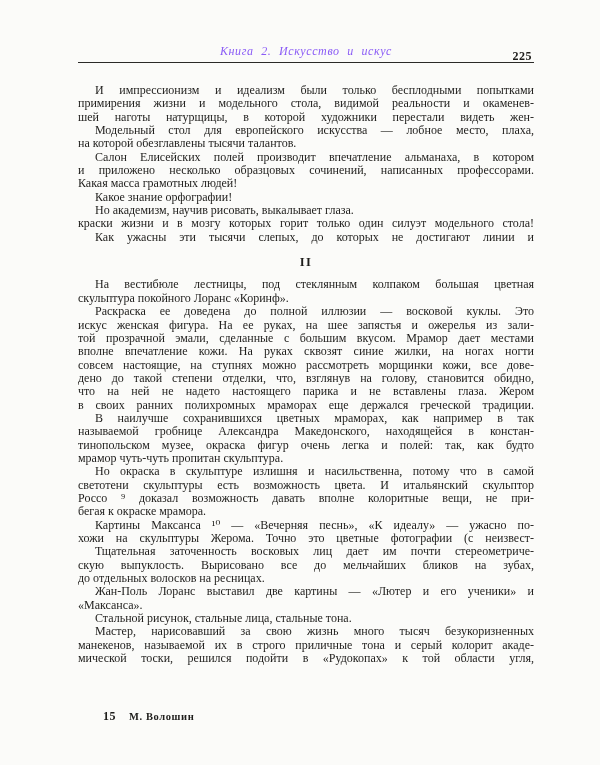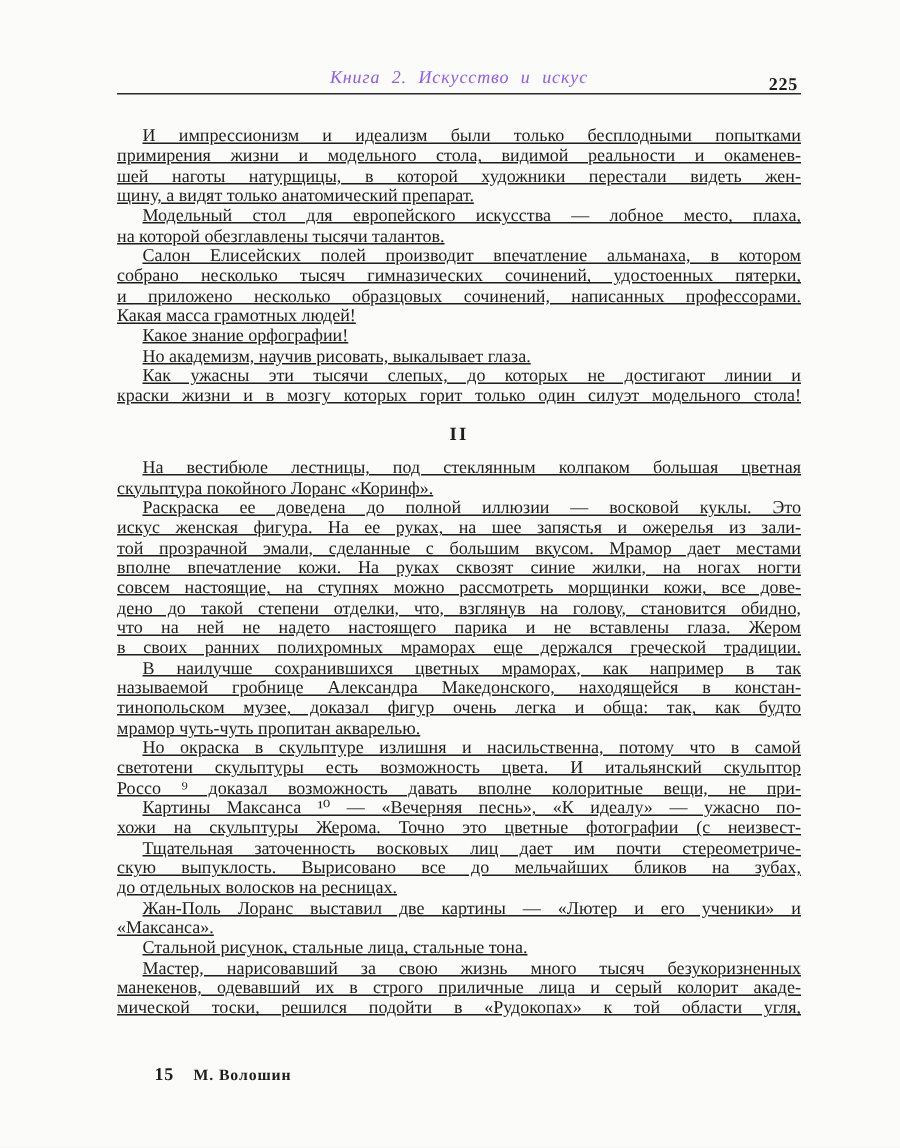--- a/index.html
+++ b/index.html
@@ -47,21 +47,21 @@
   
   .textcol {
     position: absolute;
     top: 84px; left: 78px; width: 456px;
     font-size: 12px;
     line-height: 13.35px;
     font-weight: 500;
     color: #1e1d1b;
   }
   .para { margin: 0; }
-  .line { text-align: left; text-decoration: underline; }
+  .line { text-align: left; }
   .jl { text-align: justify; text-align-last: justify; }
   .ll { text-align: left; text-align-last: left; }
   .fl { text-indent: 17px; }
   .section-heading {
     margin: 12px 0 9px 0;
     text-align: center;
     text-align-last: center;
     font-size: 12.5px;
     font-weight: 600;
     letter-spacing: 1.5px;
@@ -93,46 +93,44 @@
     <span class="page-num">225</span>
   </div>
   <hr class="header-rule">
 
   <div class="textcol">
 
     <div class="para">
       <div class="line fl jl">И импрессионизм и идеализм были только бесплодными попытками</div>
       <div class="line jl">примирения жизни и модельного стола, видимой реальности и окаменев-</div>
       <div class="line jl">шей наготы натурщицы, в которой художники перестали видеть жен-</div>
-      <div class="line ll">щину, а видят только анатомический препарат.</div>
     </div>
 
     <div class="para">
       <div class="line fl jl">Модельный стол для европейского искусства — лобное место, плаха,</div>
       <div class="line ll">на которой обезглавлены тысячи талантов.</div>
     </div>
 
     <div class="para">
       <div class="line fl jl">Салон Елисейских полей производит впечатление альманаха, в котором</div>
-      <div class="line jl">собрано несколько тысяч гимназических сочинений, удостоенных пятерки,</div>
       <div class="line jl">и приложено несколько образцовых сочинений, написанных профессорами.</div>
       <div class="line ll">Какая масса грамотных людей!</div>
     </div>
 
     <div class="para">
       <div class="line fl ll">Какое знание орфографии!</div>
     </div>
 
     <div class="para">
       <div class="line fl ll">Но академизм, научив рисовать, выкалывает глаза.</div>
     </div>
 
     <div class="para">
+      <div class="line jl">краски жизни и в мозгу которых горит только один силуэт модельного стола!</div>
       <div class="line fl jl">Как ужасны эти тысячи слепых, до которых не достигают линии и</div>
-      <div class="line jl">краски жизни и в мозгу которых горит только один силуэт модельного стола!</div>
     </div>
 
     <div class="section-heading">II</div>
 
     <div class="para">
       <div class="line fl jl">На вестибюле лестницы, под стеклянным колпаком большая цветная</div>
       <div class="line ll">скульптура покойного Лоранс «Коринф».</div>
     </div>
 
     <div class="para">
@@ -142,28 +140,29 @@
       <div class="line jl">вполне впечатление кожи. На руках сквозят синие жилки, на ногах ногти</div>
       <div class="line jl">совсем настоящие, на ступнях можно рассмотреть морщинки кожи, все дове-</div>
       <div class="line jl">дено до такой степени отделки, что, взглянув на голову, становится обидно,</div>
       <div class="line jl">что на ней не надето настоящего парика и не вставлены глаза. Жером</div>
       <div class="line jl">в своих ранних полихромных мраморах еще держался греческой традиции.</div>
     </div>
 
     <div class="para">
       <div class="line fl jl">В наилучше сохранившихся цветных мраморах, как например в так</div>
       <div class="line jl">называемой гробнице Александра Македонского, находящейся в констан-</div>
-      <div class="line jl">тинопольском музее, доказал фигур очень легка и обща: так, как будто</div>
-      <div class="line ll">мрамор чуть-чуть пропитан акварелью.</div>
+      <div class="line jl">тинопольском музее, окраска фигур очень легка и полей: так, как будто</div>
+      <div class="line ll">мрамор чуть-чуть пропитан скульптура.</div>
     </div>
 
     <div class="para">
       <div class="line fl jl">Но окраска в скульптуре излишня и насильственна, потому что в самой</div>
       <div class="line jl">светотени скульптуры есть возможность цвета. И итальянский скульптор</div>
       <div class="line jl">Россо ⁹ доказал возможность давать вполне колоритные вещи, не при-</div>
+      <div class="line ll">бегая к окраске мрамора.</div>
     </div>
 
     <div class="para">
       <div class="line fl jl">Картины Максанса ¹⁰ — «Вечерняя песнь», «К идеалу» — ужасно по-</div>
       <div class="line jl">хожи на скульптуры Жерома. Точно это цветные фотографии (с неизвест-</div>
     </div>
 
     <div class="para">
       <div class="line fl jl">Тщательная заточенность восковых лиц дает им почти стереометриче-</div>
       <div class="line jl">скую выпуклость. Вырисовано все до мельчайших бликов на зубах,</div>
@@ -174,21 +173,21 @@
       <div class="line fl jl">Жан-Поль Лоранс выставил две картины — «Лютер и его ученики» и</div>
       <div class="line ll">«Максанса».</div>
     </div>
 
     <div class="para">
       <div class="line fl ll">Стальной рисунок, стальные лица, стальные тона.</div>
     </div>
 
     <div class="para">
       <div class="line fl jl">Мастер, нарисовавший за свою жизнь много тысяч безукоризненных</div>
-      <div class="line jl">манекенов, одевавший их в строго приличные лица и серый колорит акаде-</div>
+      <div class="line jl">манекенов, называемой их в строго приличные тона и серый колорит акаде-</div>
       <div class="line jl">мической тоски, решился подойти в «Рудокопах» к той области угля,</div>
     </div>
 
   </div>
 
   <div class="footer">
     <span class="sig-num">15</span><span class="sig-author">М. Волошин</span>
   </div>
 
 </div>

